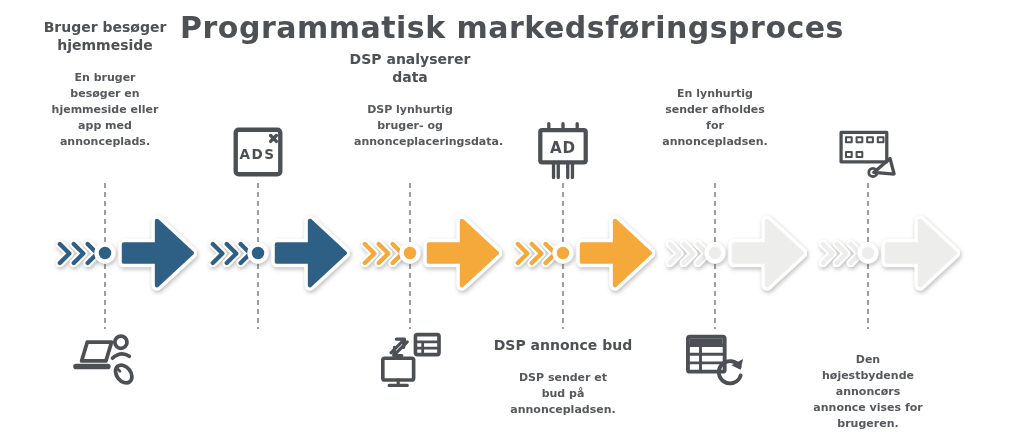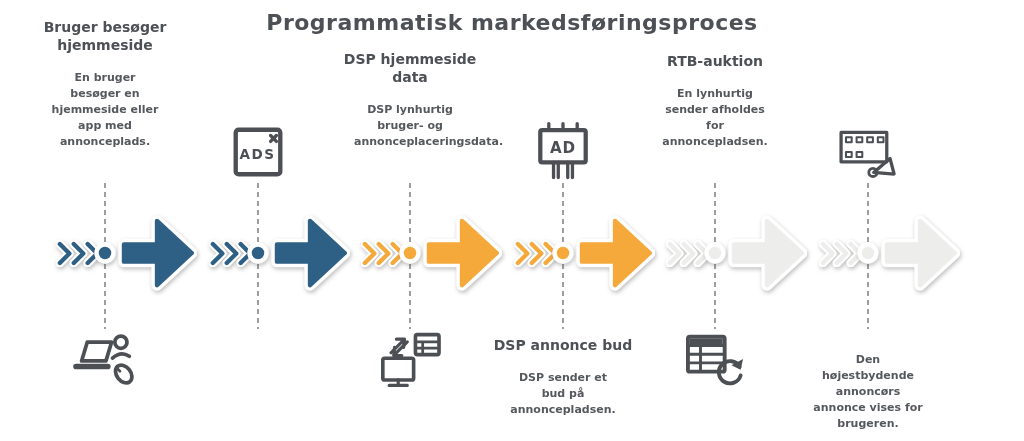--- a/index.html
+++ b/index.html
@@ -1,19 +1,19 @@
 <!DOCTYPE html>
 <html lang="da" style="--blue: #2e5f84; --orange: #f6a93b; --light: #ededeb; --icon: #4c4f54; --heading-text: #4d5055; --body-text: #55585c; --connector: #9e9e9e;"><head>
 <meta charset="utf-8">
 <style>
   html,body{margin:0;padding:0;background:#fff;}
   .canvas{position:relative;width:1024px;height:441px;background:#ffffff;overflow:hidden;
           font-family:"DejaVu Sans","Liberation Sans",sans-serif;}
   .title{position:absolute;top:10px;left:0;width:1024px;text-align:center;
-         font-size:22px;font-weight:bold;letter-spacing:.5px;color:var(--heading-text,#4d5055);}
+         font-size:30px;font-weight:bold;letter-spacing:.5px;color:var(--heading-text,#4d5055);}
   .step{position:absolute;top:0;height:441px;width:152px;}
   .c-blue{--c:var(--blue,#2e5f84);}
   .c-orange{--c:var(--orange,#f6a93b);}
   .c-light{--c:var(--light,#ededeb);}
   .connector{position:absolute;left:75px;top:183px;width:2px;height:146px;
              background:repeating-linear-gradient(to bottom,var(--connector,#9e9e9e) 0 5px,transparent 5px 9px);}
   .chevrons{position:absolute;left:27px;top:240px;width:46px;height:27px;}
   .dot{position:absolute;left:63px;top:240px;width:26px;height:26px;}
   .big-arrow{position:absolute;left:88px;top:213px;width:80px;height:80px;}
   .big-arrow,.chevrons,.dot{filter:drop-shadow(1.5px 2.5px 2px rgba(70,70,70,.35));}
@@ -97,21 +97,21 @@
       <path class="cl" d="M4,4 L14,14 L4,24 M18.5,4 L28.5,14 L18.5,24 M33,4 L43,14 L33,24"></path>
     </svg>
     <svg class="dot" viewBox="0 0 26 26">
       <circle class="dot-c" cx="13" cy="13" r="8.5"></circle>
     </svg>
     <svg class="big-arrow" viewBox="0 0 92 92">
       <path class="a-ol" d="M8,36 L46,36 L46,9 L86,46 L46,83 L46,56 L8,56 Z"></path>
       <path class="a-cl" d="M8,36 L46,36 L46,9 L86,46 L46,83 L46,56 L8,56 Z"></path>
     </svg>
     <div class="text-block text-top">
-      <h3 class="step-title">DSP hjemmeside data</h3>
+      <h3 class="step-title">DSP analyserer data</h3>
       <p class="step-desc">DSP lynhurtig bruger- og annonceplaceringsdata.</p>
     </div>
     <svg class="icon icon-bottom" viewBox="0 0 72 64">
       <rect x="42" y="4" width="26" height="22" rx="2" stroke-width="4"></rect>
       <path d="M42,12 H68 M42,19 H68 M50,12 V26" stroke-width="3"></path>
       <path d="M15,24 L29,10 M21,9 L30,9 L29,18" stroke-width="3.5"></path>
       <path d="M33,12 L19,26 M27,27 L18,27 L19,18" stroke-width="3.5"></path>
       <rect x="6" y="30" width="34" height="24" rx="2" stroke-width="4"></rect>
       <path d="M23,54 V58 M13,60 H33" stroke-width="3.5"></path>
     </svg>
@@ -149,21 +149,20 @@
       <path class="cl" d="M4,4 L14,14 L4,24 M18.5,4 L28.5,14 L18.5,24 M33,4 L43,14 L33,24"></path>
     </svg>
     <svg class="dot" viewBox="0 0 26 26">
       <circle class="dot-c" cx="13" cy="13" r="8.5"></circle>
     </svg>
     <svg class="big-arrow" viewBox="0 0 92 92">
       <path class="a-ol" d="M8,36 L46,36 L46,9 L86,46 L46,83 L46,56 L8,56 Z"></path>
       <path class="a-cl" d="M8,36 L46,36 L46,9 L86,46 L46,83 L46,56 L8,56 Z"></path>
     </svg>
     <div class="text-block text-top">
-      <h3 class="step-title">RTB-auktion</h3>
       <p class="step-desc">En lynhurtig sender afholdes for annoncepladsen.</p>
     </div>
     <svg class="icon icon-bottom" viewBox="0 0 68 60">
       <rect x="6" y="6" width="38" height="36" rx="2" stroke-width="4"></rect>
       <rect class="fillpart" x="8" y="8" width="34" height="6"></rect>
       <path d="M6,15 H44 M6,24 H44 M6,33 H44 M19,15 V42" stroke-width="3"></path>
       <path d="M59.5,37 A11.5,11.5 0 1 0 60.5,46" stroke-width="4"></path>
       <path class="fillpart" d="M63,29 L60.5,40 L51,35.5 Z"></path>
     </svg>
   </div>

